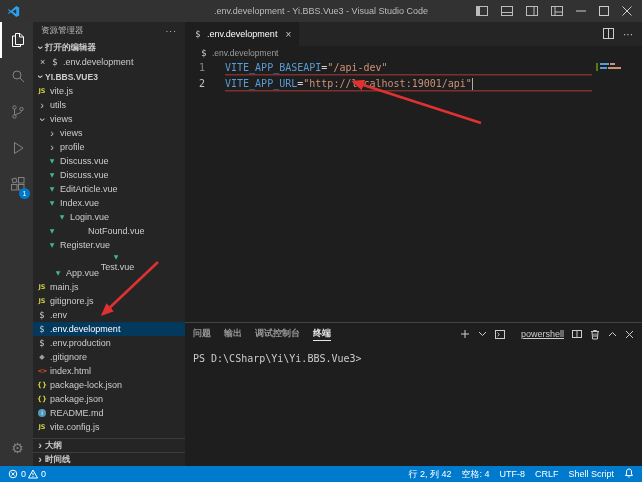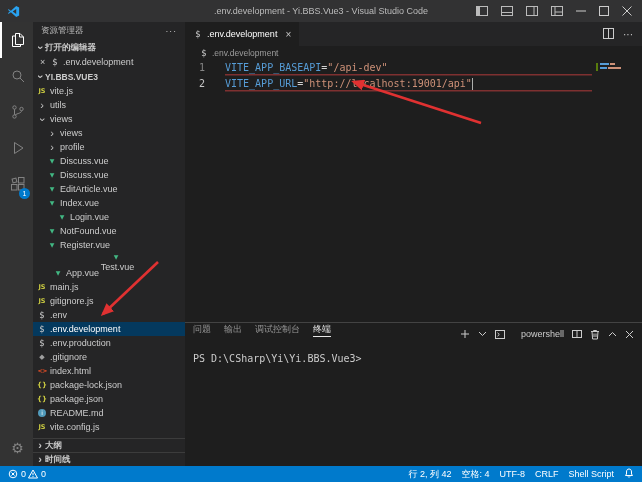--- a/index.html
+++ b/index.html
@@ -77,27 +77,27 @@
   .minimap { position:absolute; top:3px; right:8px; width:34px; }
   .mm-line { height:2px; margin-bottom:2px; display:flex; gap:1px; }
   .mm-b { display:inline-block; height:2px; background:#569cd6; }
   .mm-o { display:inline-block; height:2px; background:#ce9178; }
   .mm-git { position:absolute; left:-4px; top:0; width:2px; height:8px; background:#587c0c; }
 
   
   .panel { height:144px; border-top:1px solid #434343; display:flex; flex-direction:column;
     background:#1e1e1e; flex:0 0 auto; }
   .panel-header { height:22px; display:flex; align-items:center; padding:0 8px; flex:0 0 auto; }
-  .panel-tabs { display:flex; align-items:flex-start; height:22px; }
+  .panel-tabs { display:flex; align-items:center; height:22px;font-weight:bold; }
   .panel-tab { font-size:9px; color:#969696; margin-right:13px; display:flex; align-items:center;
     cursor:pointer; border-bottom:1px solid transparent; }
   .panel-tab.active { color:#e7e7e7; border-bottom:1px solid #e7e7e7; }
   .panel-actions { margin-left:auto; display:flex; align-items:center; gap:8px; color:#cccccc; }
   .panel-actions > span { display:flex; align-items:center; cursor:pointer; }
-  .shell-select { display:flex; align-items:center; gap:16px; font-size:9px; color:#cccccc; }
+  .shell-select { display:flex; align-items:center; gap:16px; font-size:9px; color:#cccccc;text-decoration:underline; }
   .terminal { flex:1 1 auto; padding:8px 0 0 8px; font-family:"DejaVu Sans Mono",monospace;
     font-size:10px; color:#cccccc; cursor:text; }
 
   
   .statusbar { position:absolute; bottom:0; left:0; width:100%; height:16px; background:#007acc;
     color:#ffffff; display:flex; align-items:center; font-size:9px; padding:0 8px; }
   .sb-left { display:flex; gap:3px; align-items:center; }
   .sb-left svg { margin-right:1px; }
   .sb-right { margin-left:auto; display:flex; gap:10px; align-items:center; }
   .sb-right span { cursor:pointer; }
@@ -255,21 +255,21 @@
           <span class="tree-label">EditArticle.vue</span>
         </div>
         <div class="tree-row" style="padding-left: 14px;">
           <span class="fi fi-vue">▼</span>
           <span class="tree-label">Index.vue</span>
         </div>
         <div class="tree-row" style="padding-left: 24px;">
           <span class="fi fi-vue">▼</span>
           <span class="tree-label">Login.vue</span>
         </div>
-        <div class="tree-row" style="padding-left: 14px;">
+        <div class="tree-row" style="padding-left: 14px; gap: 28px;">
           <span class="fi fi-vue">▼</span>
           <span class="tree-label">NotFound.vue</span>
         </div>
         <div class="tree-row" style="padding-left: 14px;">
           <span class="fi fi-vue">▼</span>
           <span class="tree-label">Register.vue</span>
         </div>
         <div class="tree-row" style="padding-left: 14px; flex-direction: column;">
           <span class="fi fi-vue">▼</span>
           <span class="tree-label">Test.vue</span>

